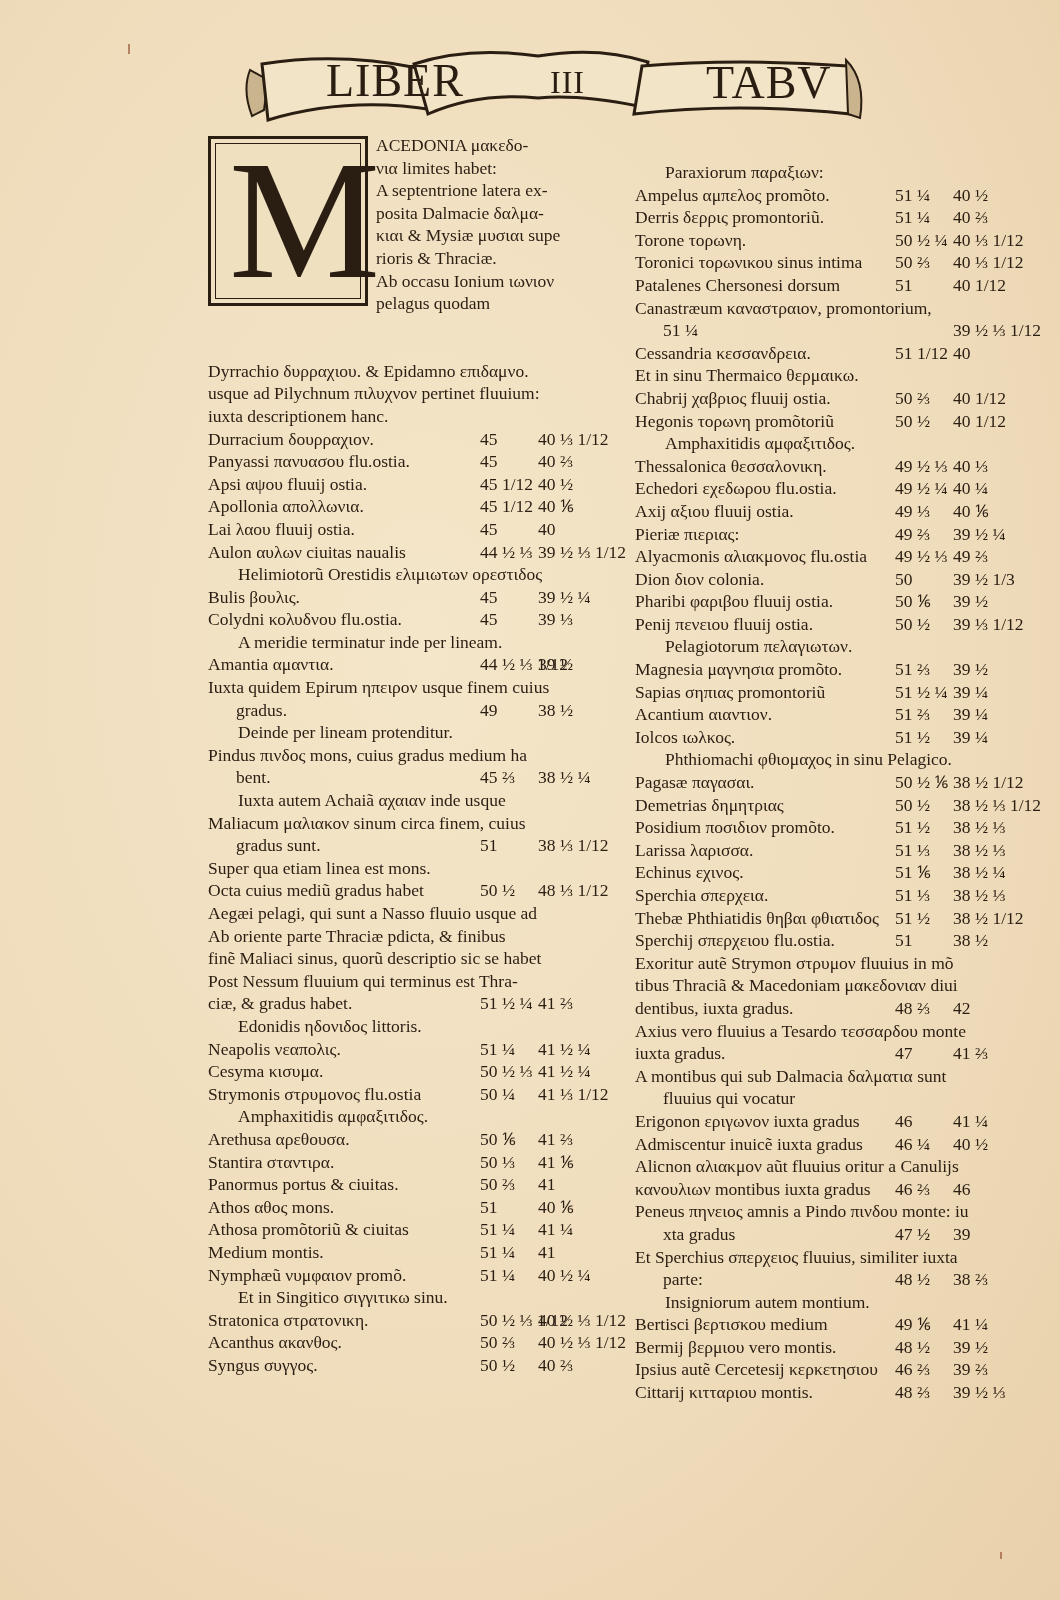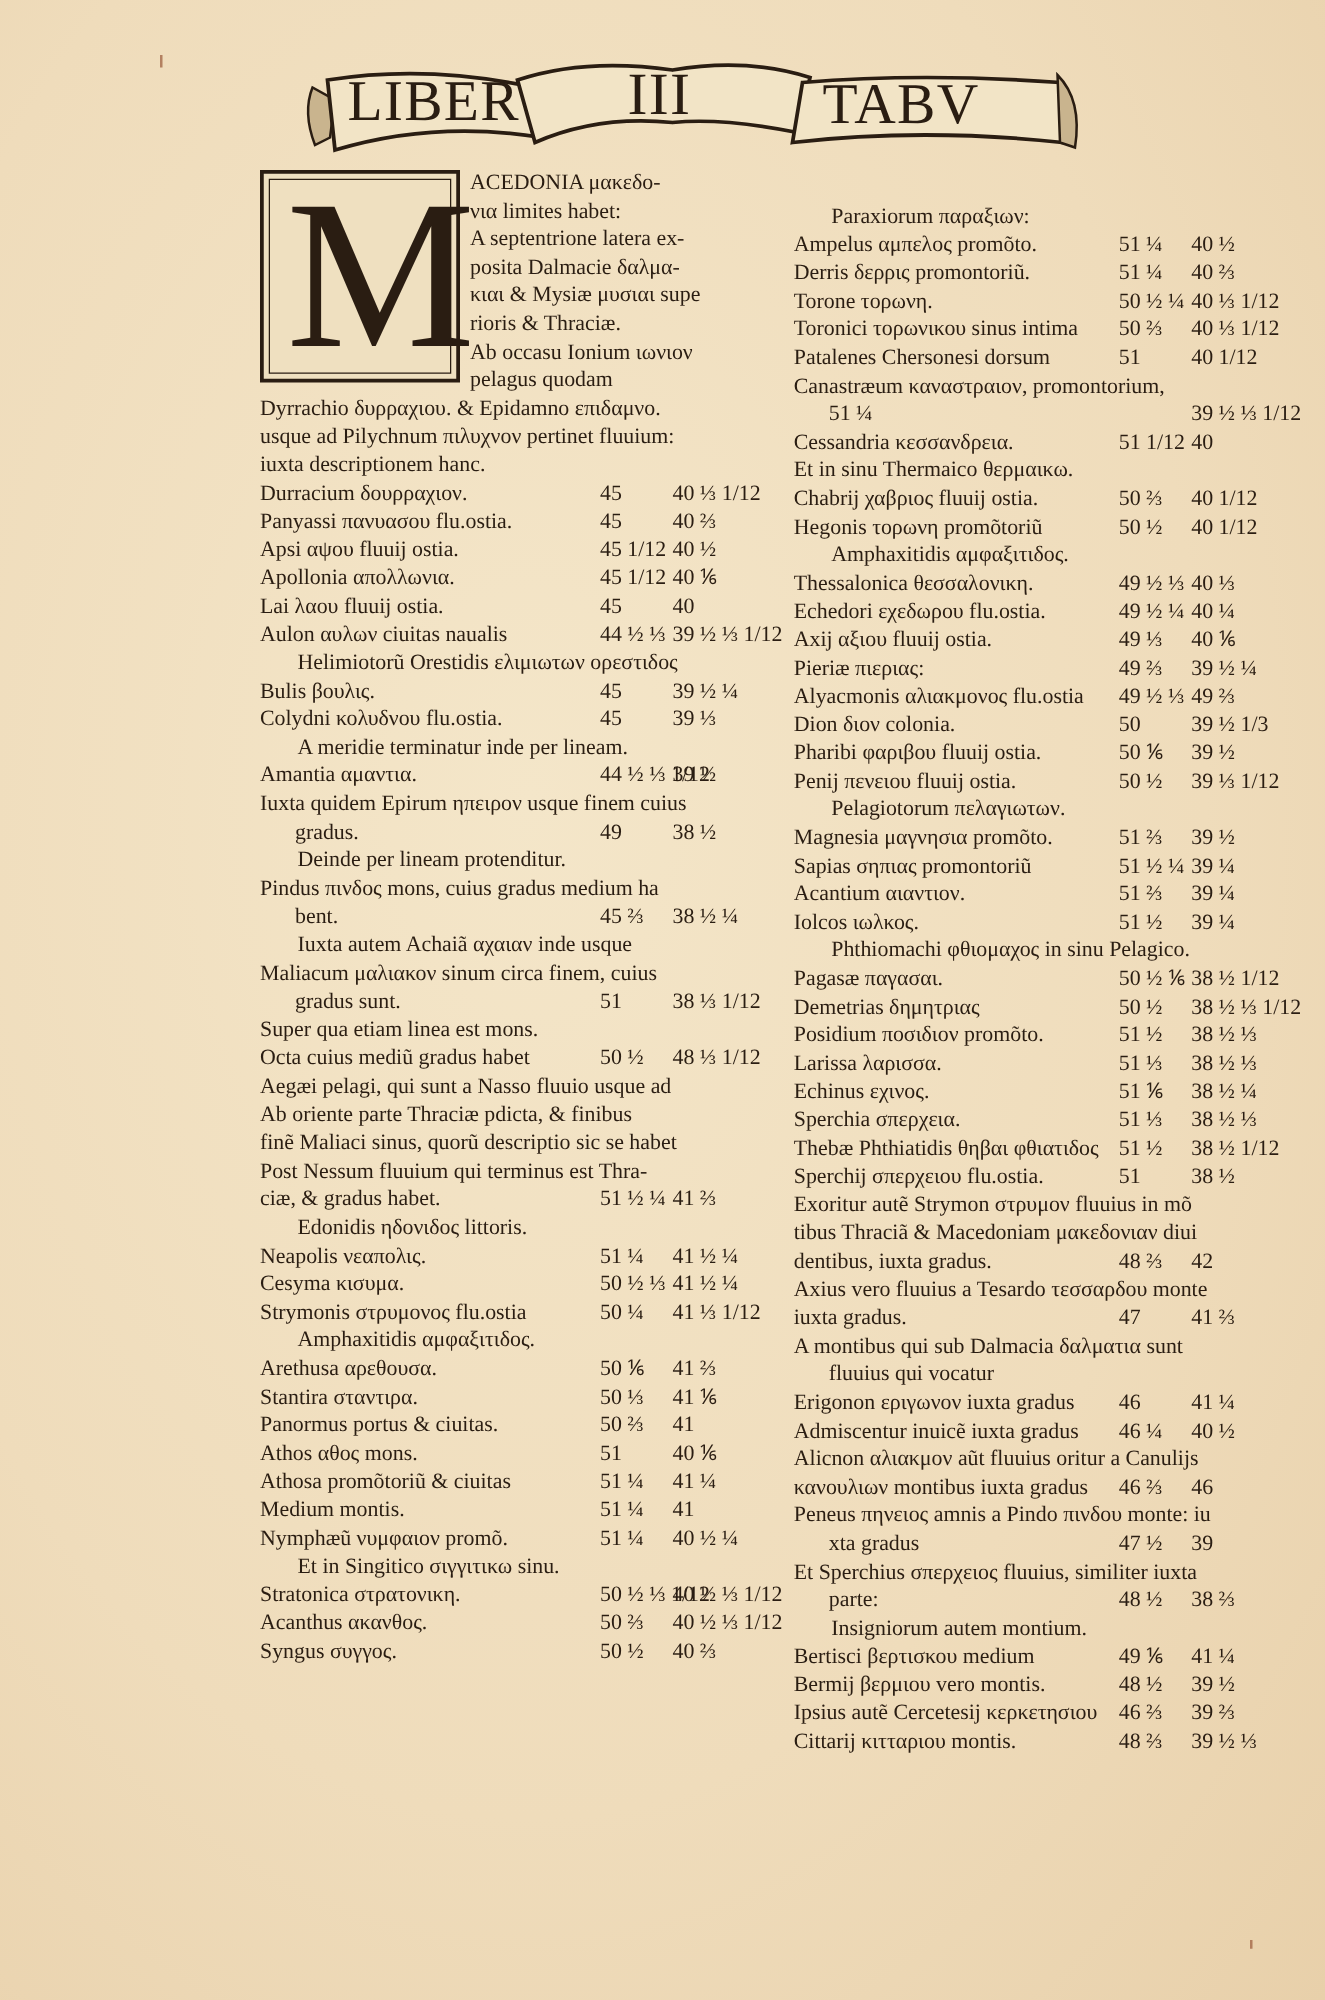--- a/index.html
+++ b/index.html
@@ -6,21 +6,21 @@
   body {
     width:1060px; height:1600px; overflow:hidden;
     background: radial-gradient(ellipse at 40% 40%, #f4e6c9 0%, #efdcbb 60%, #e8d0aa 100%);
     font-family: "DejaVu Serif", serif;
     color:#2a1d12;
     position:relative;
   }
   .spot { position:absolute; width:2px; height:10px; background:#9a5a3a; opacity:.7; }
   .banner { position:absolute; left:238px; top:40px; width:632px; height:84px; }
   .banner svg { position:absolute; left:0; top:0; }
-  .banner-text { position:absolute; font-family:"Liberation Serif", serif; font-size:46px; color:#2a1d12; letter-spacing:1px; }
+  .banner-text { position:absolute; font-family:"Liberation Serif", serif; font-size:46px; color:#2a1d12; letter-spacing:1px;margin-left:48px; }
   .col { position:absolute; top:134px; font-family:"Liberation Serif", serif; font-size:17.5px; line-height:22.6px; }
   .col.left { left:208px; width:392px; }
   .col.right { left:635px; width:380px;margin-top:27px; }
   .initial {
     float:left; width:160px; height:170px; margin:2px 8px 0 0;
     border:3px solid #2a1d12; box-sizing:border-box; position:relative;
     background:#efe0c0;
   }
   .initial-inner { position:absolute; inset:4px; border:1.5px solid #2a1d12; }
   .initial-letter { position:absolute; left:18px; top:-4px; font-size:170px; line-height:170px; font-family:"Liberation Serif", serif; color:#2a1d12; }
@@ -40,39 +40,39 @@
 
 <div class="banner">
   <svg width="632" height="84" viewBox="0 0 632 84">
     <path d="M12 30 Q4 50 14 76 L26 70 L30 40 Z" fill="#c9b48e" stroke="#2a1d12" stroke-width="2"></path>
     <path d="M24 24 Q100 12 180 28 L196 70 Q110 56 30 80 Z" fill="#f2e4c6" stroke="#2a1d12" stroke-width="3"></path>
     <path d="M176 24 Q230 6 300 16 Q360 6 410 22 L400 66 Q340 54 300 58 Q240 52 190 74 Z" fill="#f2e4c6" stroke="#2a1d12" stroke-width="3"></path>
     <path d="M404 26 Q500 18 610 26 L612 74 Q500 62 396 74 Z" fill="#f2e4c6" stroke="#2a1d12" stroke-width="3"></path>
     <path d="M608 20 Q628 40 622 78 L610 74 Z" fill="#c9b48e" stroke="#2a1d12" stroke-width="2"></path>
   </svg>
   <span class="banner-text" style="left:40px;top:14px;">LIBER</span>
-  <span class="banner-text" style="left:264px;top:8px;font-size:48px;">III</span>
+  <span class="banner-text" style="left:264px;top:24px;font-size:32px;">III</span>
   <span class="banner-text" style="left:420px;top:16px;">TABV</span>
 </div>
 
 <div class="col left">
   <div class="initial">
     <div class="initial-inner"></div>
     <span class="initial-letter">M</span>
   </div>
   <div id="intro">
       <div>ACEDONIA μακεδο-</div>
       <div>νια limites habet:</div>
       <div>A septentrione latera ex-</div>
       <div>posita Dalmacie δαλμα-</div>
       <div>κιαι &amp; Mysiæ μυσιαι supe</div>
       <div>rioris &amp; Thraciæ.</div>
       <div>Ab occasu Ionium ιωνιον</div>
       <div>pelagus quodam</div>
-      <div style="clear: left;">Dyrrachio δυρραχιου. &amp; Epidamno επιδαμνο.</div>
+      <div style="clear: left; margin-top: 45px;">Dyrrachio δυρραχιου. &amp; Epidamno επιδαμνο.</div>
       <div>usque ad Pilychnum πιλυχνον pertinet fluuium:</div>
       <div>iuxta descriptionem hanc.</div>
     </div>
   <div id="left-rows">
       <div class="row">
         <span class="name">Durracium δουρραχιον.</span>
         <span class="v1">45</span>
         <span class="v2">40 ⅓ 1/12</span>
       </div>
       <div class="row">

